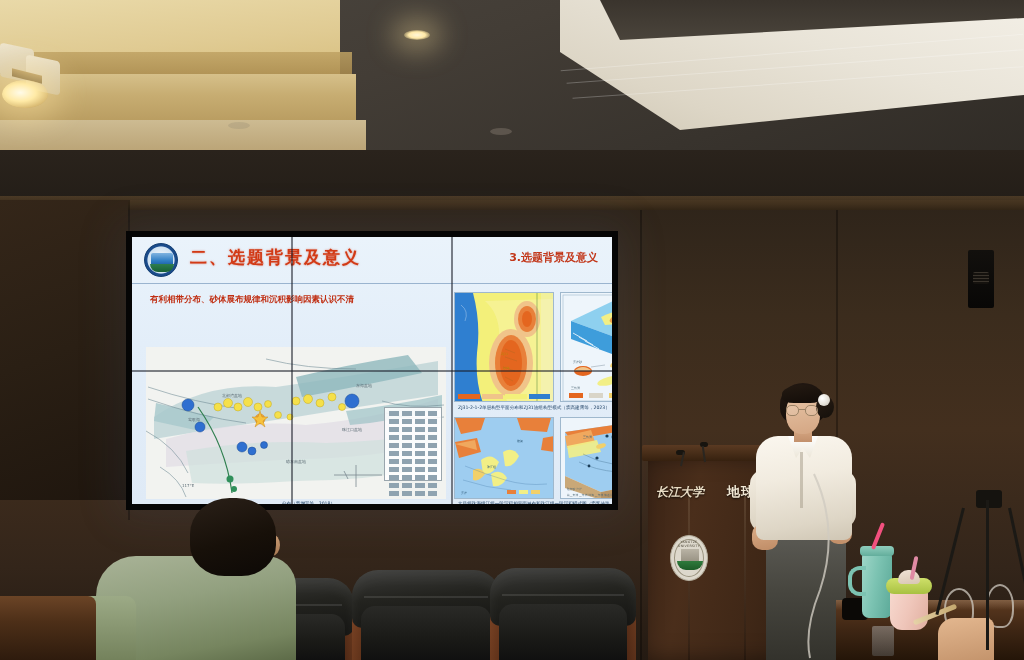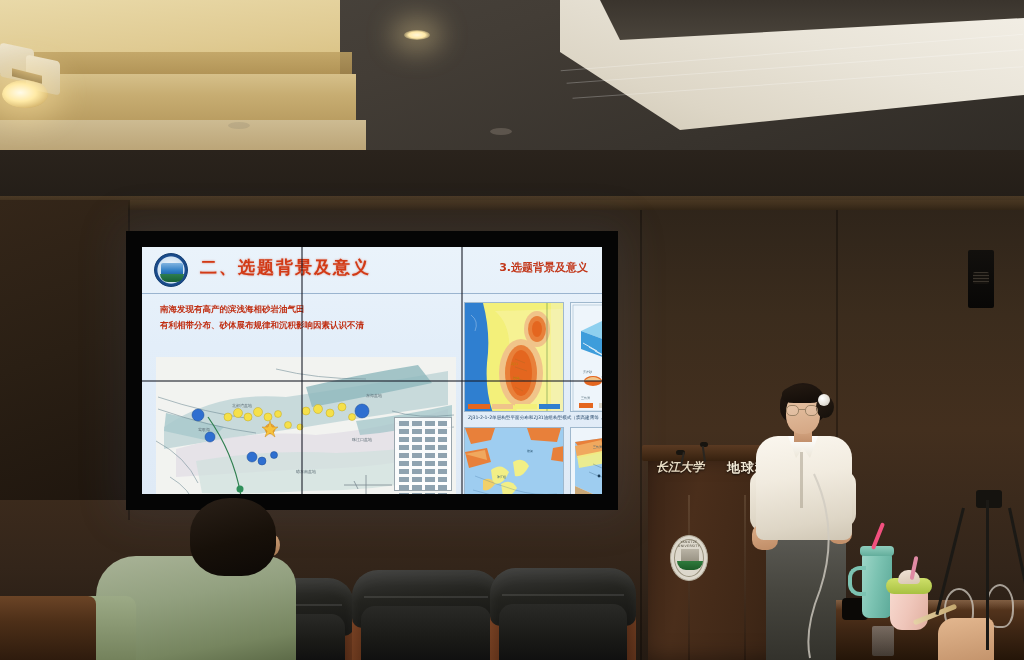--- a/index.html
+++ b/index.html
@@ -114,21 +114,21 @@
   .wall-speaker .grille {
     position:absolute; left:5px; top:22px; width:16px; height:12px;
     border-radius:2px;
     background:repeating-linear-gradient(180deg,#3a342c 0px,#3a342c 1px,#15120e 1px,#15120e 3px);
   }
 
   
   .videowall {
     position:absolute; left:126px; top:231px; width:492px; height:279px;
     background:#050505;
-    padding:16px;
+    padding:6px;
     box-shadow:0 0 40px 10px rgba(80,110,150,.12);
   }
   .screen {
     position:relative; width:100%; height:100%;
     background:#dfeaf5;
     overflow:hidden;
   }
   .seam-v, .seam-h {
     position:absolute; background:rgba(25,30,40,.55); z-index:40; pointer-events:none;
   }
@@ -227,22 +227,22 @@
     background:linear-gradient(100deg,#3a2416 0%,#4a2e1b 25%,#40281793 60%,#2a1a0f 100%);
     background-color:#3d2616;
     box-shadow:inset -10px 0 22px rgba(0,0,0,.5);
   }
   .podium-top {
     position:absolute; left:-6px; top:-10px; width:198px; height:16px;
     background:linear-gradient(180deg,#5a3a22,#36210f);
     border-radius:2px;
   }
   .podium-plaque {
-    position:absolute; left:8px; top:4px; width:170px; height:26px;
-    display:flex; align-items:flex-start; gap:23px;
+    position:absolute; left:8px; top:20px; width:170px; height:26px;
+    display:flex; align-items:flex-end; gap:23px;
   }
   .podium-plaque .t1 {
     font-size:12px; color:#e8dcc4; font-weight:bold;
     font-family:"DejaVu Serif",serif; font-style:italic;
     text-shadow:0 1px 2px rgba(0,0,0,.8);
   }
   .podium-plaque .t2 {
     font-size:13px; color:#f2e9d6; font-weight:bold;
     font-family:"DejaVu Sans",sans-serif; letter-spacing:1px;
     text-shadow:0 1px 2px rgba(0,0,0,.8);
@@ -552,21 +552,20 @@
 
       <div class="slide">
 
         <div class="slide-header">
           <div class="slide-logo"></div>
           <div class="slide-title">二、选题背景及意义</div>
           <div class="slide-title-right">3.选题背景及意义</div>
         </div>
 
         <div class="bullets">
-          <div>南海发现有高产的滨浅海相砂岩油气田</div>
           <div>有利相带分布、砂体展布规律和沉积影响因素认识不清</div>
         </div>
 
         <div class="fig-map">
           <svg width="300" height="152" viewBox="0 0 300 152">
             <rect width="300" height="152" fill="#f2f3f0"></rect>
             <path d="M8 70 Q60 34 130 40 Q200 30 292 14 L292 48 Q210 60 150 70 Q80 80 8 92 Z" fill="#b9d2d4" opacity=".75"></path>
             <path d="M20 92 Q90 72 160 78 Q230 72 292 52 L292 96 Q220 112 150 112 Q80 116 20 120 Z" fill="#e2dfe6" opacity=".8"></path>
             <path d="M40 104 Q110 92 180 96 Q240 94 292 86 L292 120 Q220 134 150 134 Q90 138 46 136 Z" fill="#cfe0dd" opacity=".7"></path>
             <path d="M150 30 Q200 18 262 8 L276 26 Q210 40 156 50 Z" fill="#8fb8bd" opacity=".8"></path>

